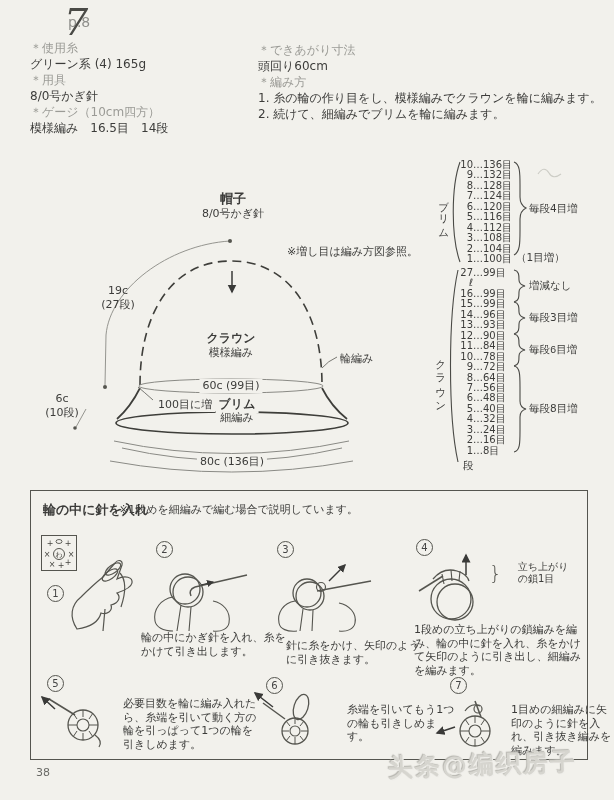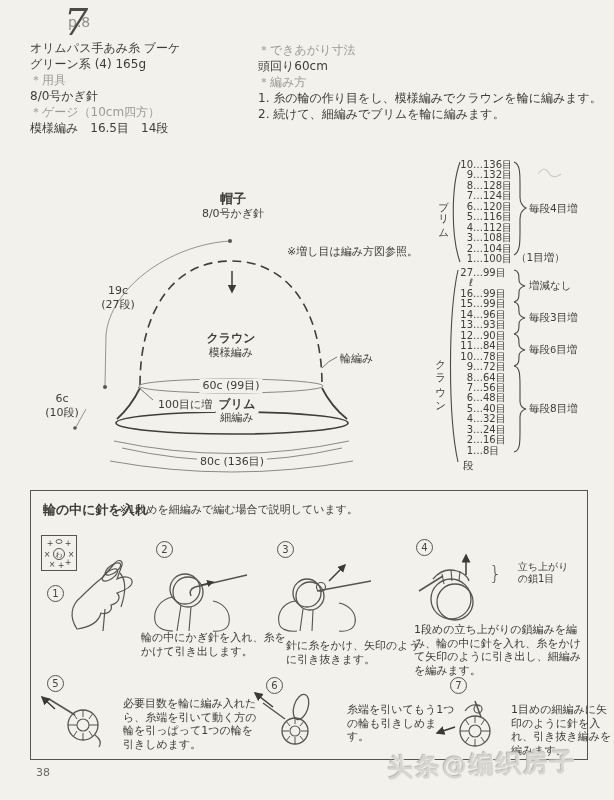--- a/index.html
+++ b/index.html
@@ -51,21 +51,21 @@
     <marker id="arr" markerWidth="7" markerHeight="7" refX="5" refY="3" orient="auto">
       <path d="M0,0 L6,3 L0,6 Z" fill="#3a3a38"></path>
     </marker>
   </defs>
 </svg>
 
 <div class="abs pageref" style="left:30px;top:14px;">p.8</div>
 <div class="abs designno" style="left:64px;top:0px;">7</div>
 
 <div class="abs t12" style="left:30px;top:40px;">
-  <div>オリムパス手あみ糸 ブーケ</div>
+  <div class="gray">＊使用糸</div>
   <div>グリーン系 (4) 165g</div>
   <div class="gray">＊用具</div>
   <div>8/0号かぎ針</div>
   <div class="gray">＊ゲージ（10cm四方）</div>
   <div>模様編み　16.5目　14段</div>
 </div>
 
 <div class="abs t12" style="left:258px;top:42px;">
   <div class="gray">＊できあがり寸法</div>
   <div>頭回り60cm</div>

